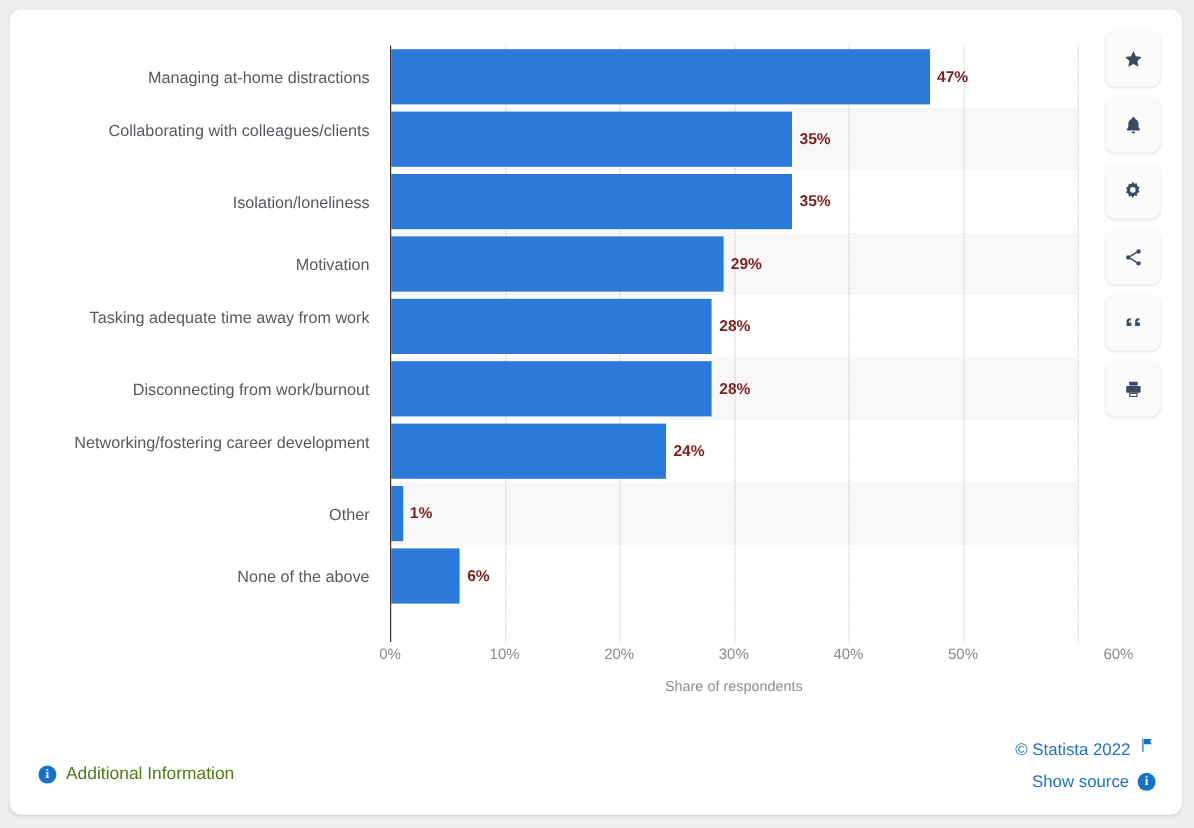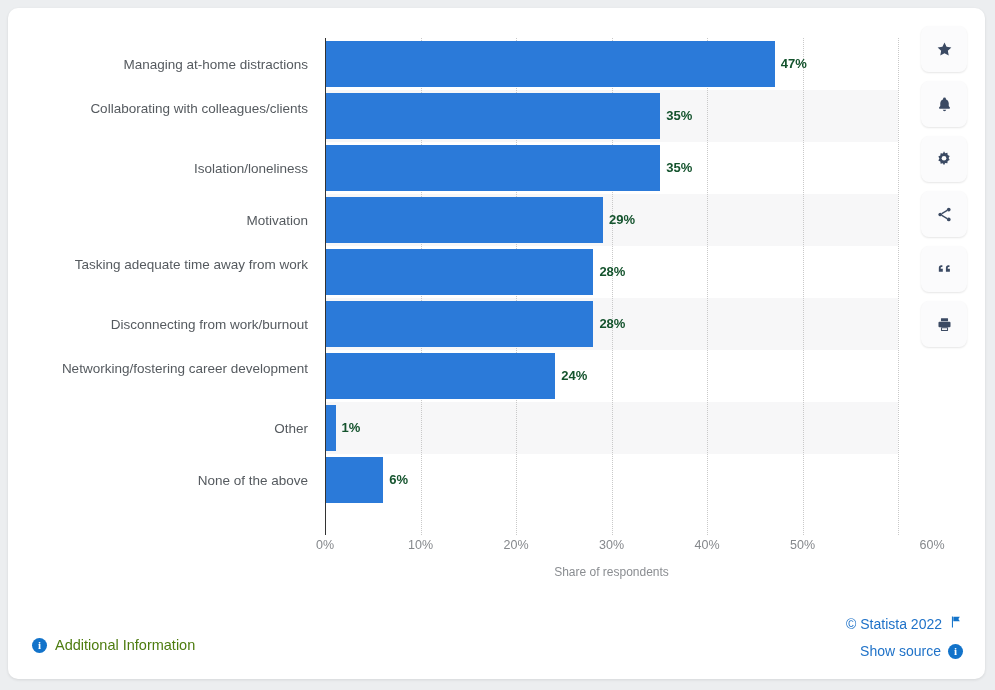--- a/index.html
+++ b/index.html
@@ -120,21 +120,21 @@
     height: 46px;
     background: #2b7ad9;
   }
   .bar-value {
     position: absolute;
     top: 3px;
     height: 46px;
     line-height: 46px;
     font-size: 13px;
     font-weight: bold;
-    color: #14532d;
+    color: #7f1d1d;
     white-space: nowrap;
     padding-left: 6px;
   }
   
   .x-ticks {
     position: absolute;
     left: 317px;
     top: 530px;
     width: 600px;
     height: 20px;

